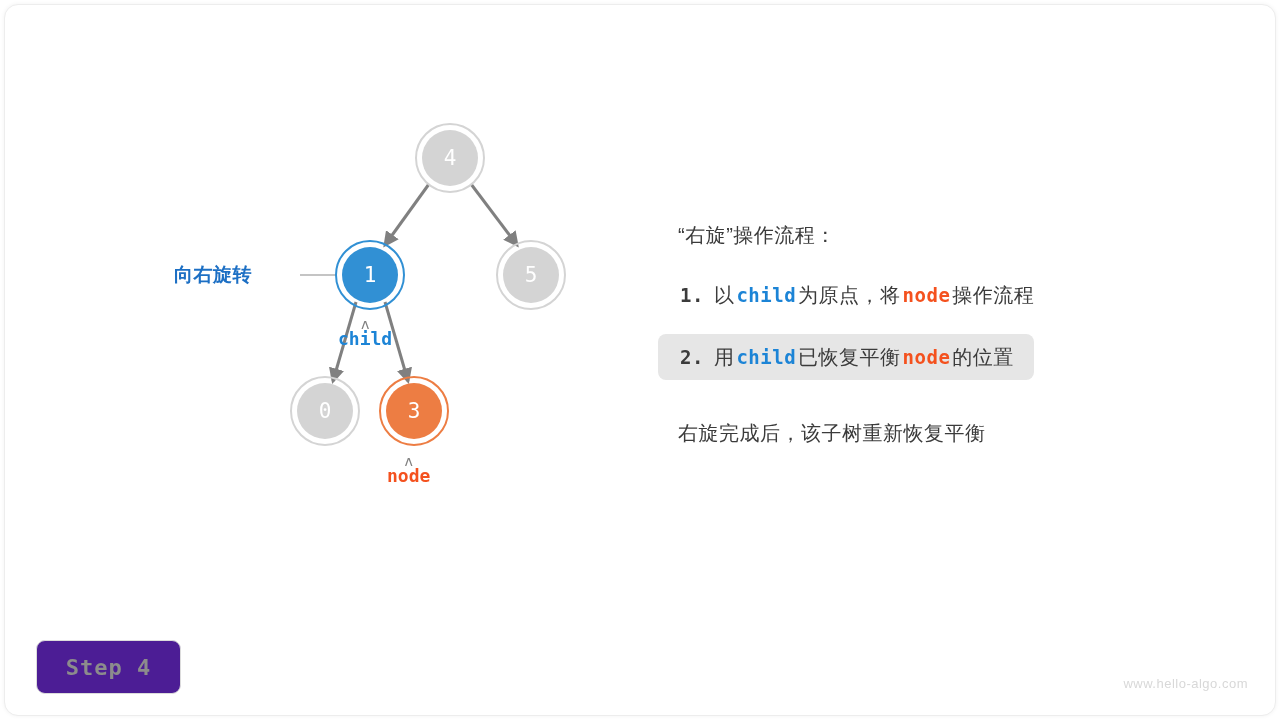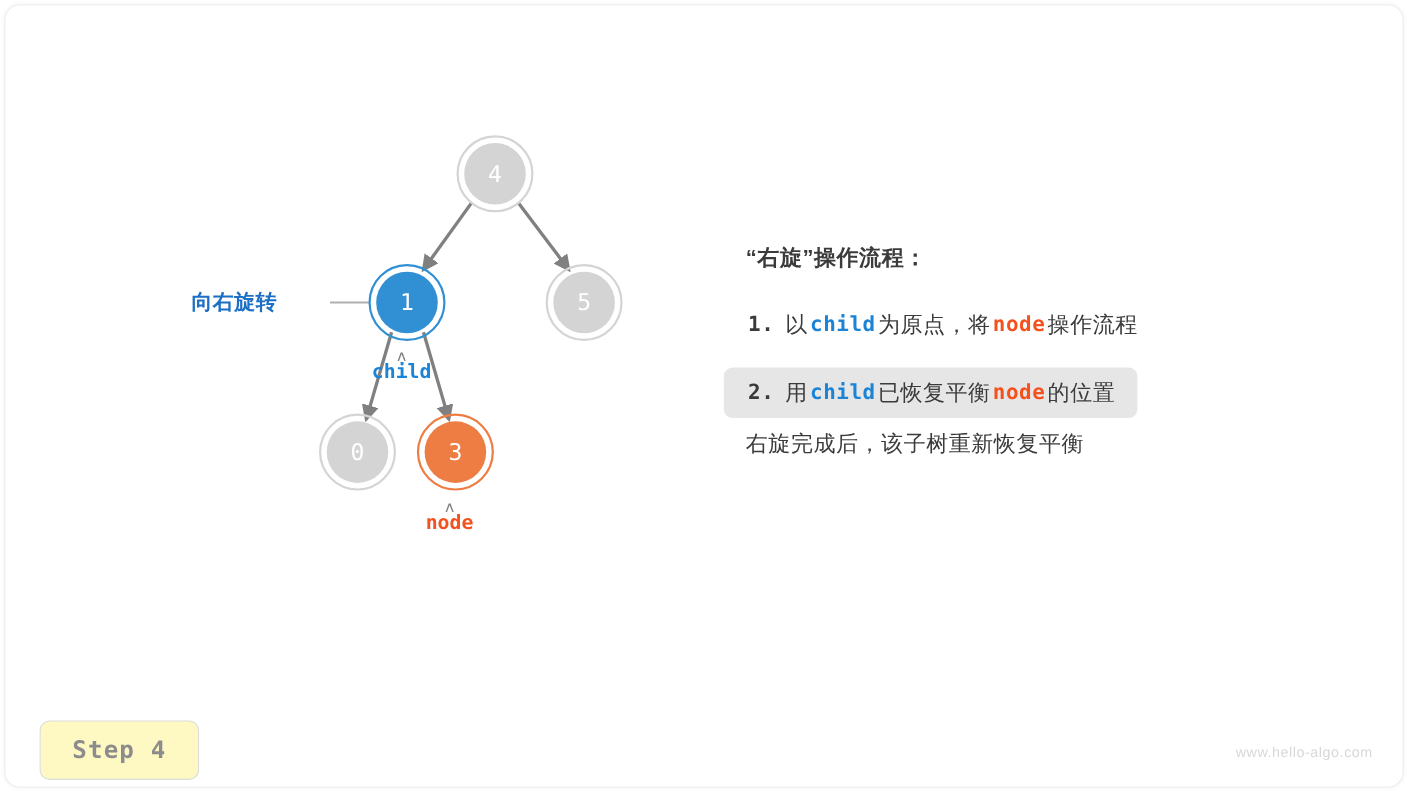--- a/index.html
+++ b/index.html
@@ -109,21 +109,21 @@
 
   
   #panel {
     position: absolute;
     left: 678px;
     top: 214px;
     width: 520px;
   }
   #panel-title {
     font-size: 20px;
-    font-weight: bold;
+    font-weight: normal;
     color: #3b3b3b;
     letter-spacing: 0.5px;
     margin-bottom: 0;
     height: 42px;
     line-height: 42px;
   }
   .step-row {
     position: relative;
     display: flex;
     align-items: center;
@@ -144,47 +144,46 @@
   #step-2-row { margin-top: 16px; }
   .mono-kw {
     font-family: "DejaVu Sans Mono", "Liberation Mono", monospace;
     font-weight: bold;
     font-size: 19px;
     padding: 0 2px;
   }
   .kw-blue   { color: #1c84d6; }
   .kw-orange { color: #f4511e; }
   #conclusion {
-    margin-top: 10px;
+    margin-top: 40px;
     font-size: 20px;
     color: #3b3b3b;
     letter-spacing: 0.5px;
     white-space: nowrap;
   }
 
   
   #step-badge {
     position: absolute;
     left: 36px;
     top: 640px;
     width: 145px;
     height: 54px;
     border: 1px solid #dcdcdc;
     border-radius: 9px;
-    background: #fef9c3;
+    background: #4c1d95;
     display: flex;
     align-items: center;
     justify-content: center;
     font-family: "DejaVu Sans Mono", "Liberation Mono", monospace;
     font-size: 22px;
     font-weight: bold;
     color: #8c8c8c;
     letter-spacing: 1px;
     box-sizing: border-box;
-    margin-top: 15px;
   }
   #watermark {
     position: absolute;
     right: 32px;
     top: 676px;
     font-family: Liberation Sans, sans-serif;
     font-size: 13px;
     color: #d8d8d8;
     letter-spacing: 0.5px;
   }

